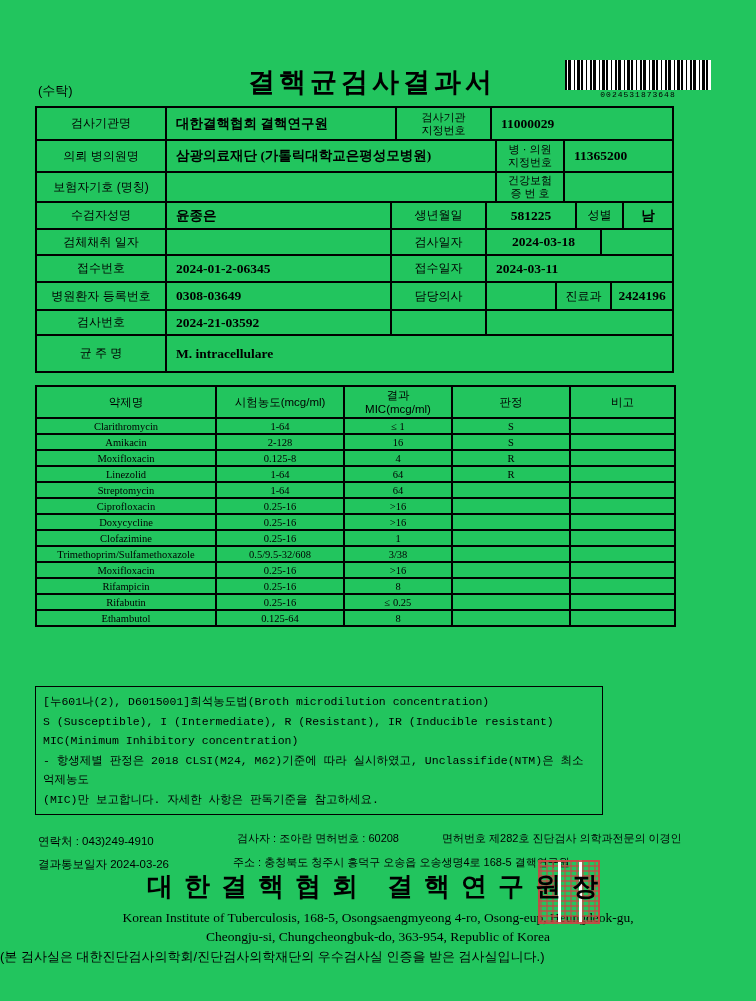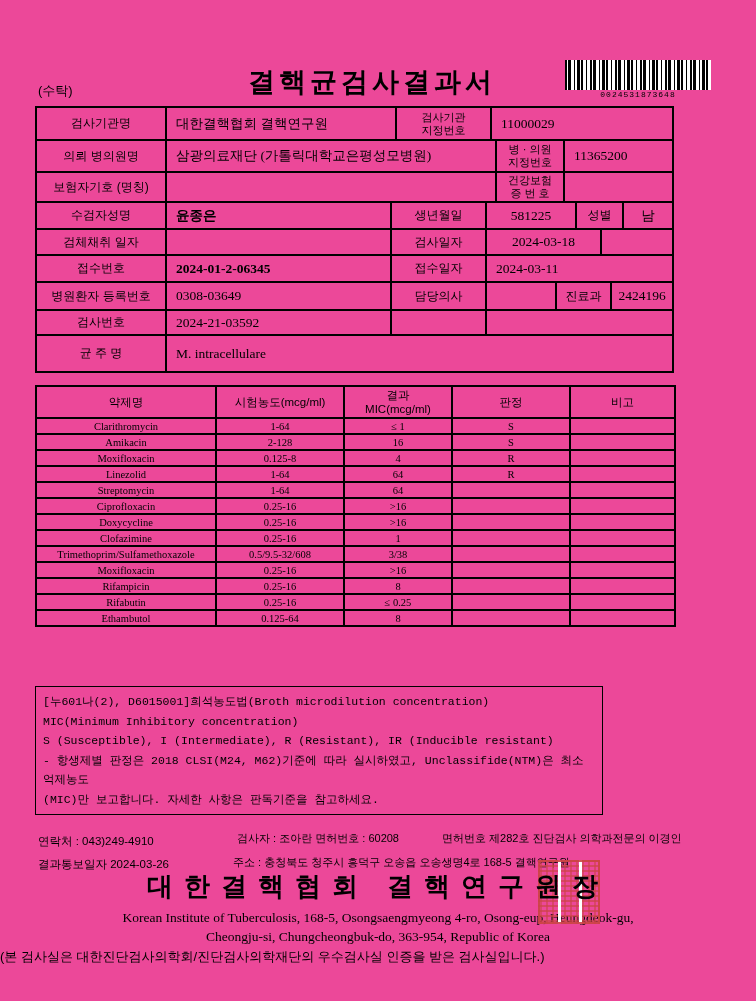--- a/index.html
+++ b/index.html
@@ -1,38 +1,38 @@
 <!DOCTYPE html>
 <html><head>
 <meta charset="utf-8">
 <style>
   * { margin:0; padding:0; box-sizing:border-box; }
   body { background:#888; font-family:"Liberation Sans", sans-serif; color:#000; }
-  .page { position:relative; width:756px; height:1001px; background:#ec4899; margin:0 auto; overflow:hidden; }
+  .page { position:relative; width:756px; height:1001px; background:#22c55e; margin:0 auto; overflow:hidden; }
 
   
   .consign { position:absolute; left:38px; top:82px; font-size:13px; }
   .doc-title { position:absolute; left:0; right:12px; top:64px; text-align:center;
                font-size:27px; font-weight:bold; letter-spacing:4px; }
   .barcode-wrap { position:absolute; left:565px; top:60px; width:146px; text-align:center; }
   .barcode { width:146px; height:30px;
      background:repeating-linear-gradient(90deg,
        #000 0 2px,#fff 2px 3px,#000 3px 6px,#fff 6px 9px,#000 9px 10px,#fff 10px 12px,
        #000 12px 15px,#fff 15px 16px,#000 16px 18px,#fff 18px 21px,#000 21px 22px,#fff 22px 25px); }
   .barcode-num { font-size:8px; letter-spacing:1px; font-family:"Liberation Mono", monospace; }
 
   
   .itable { position:absolute; left:35px; top:106px; width:639px; border:2px solid #000; }
   .irow { display:flex; border-bottom:2px solid #000; }
   .irow:last-child { border-bottom:none; }
   .icell { border-right:2px solid #000; display:flex; align-items:center; justify-content:center;
            text-align:center; font-size:12px; padding:2px 3px; }
   .icell:last-child { border-right:none; }
   .icell.val { justify-content:flex-start; text-align:left; padding-left:9px;
-               font-family:"Liberation Serif", serif; font-size:13.5px; }
+               font-family:"Liberation Serif", serif; font-size:13.5px;font-weight:bold; }
   .icell.small2 { flex-direction:column; font-size:11px; line-height:13px; padding:1px; }
   .bold { font-weight:bold; }
   .c130{flex:0 0 130px;} .c225{flex:0 0 225px;} .c230{flex:0 0 230px;} .c330{flex:0 0 330px;}
   .c95{flex:0 0 95px;} .c68{flex:0 0 68px;} .c107{flex:0 0 107px;} .c180{flex:0 0 180px;}
   .c90{flex:0 0 90px;} .c47{flex:0 0 47px;} .c48{flex:0 0 48px;} .c115{flex:0 0 115px;}
   .c70{flex:0 0 70px;} .c185{flex:0 0 185px;} .c55{flex:0 0 55px;} .c60{flex:0 0 60px;}
   .c505{flex:0 0 505px;}
   .h34{min-height:33px;} .h32{min-height:32px;} .h30{min-height:30px;} .h27{min-height:27px;}
   .h26{min-height:26px;} .h28{min-height:28px;} .h25{min-height:25px;} .h35{min-height:35px;}
   .ctr { justify-content:center !important; text-align:center !important; padding-left:3px !important; }
@@ -261,22 +261,22 @@
           <td>0.125-64</td>
           <td>8</td>
           <td></td>
           <td></td>
         </tr>
       </tbody>
   </table>
 
   <div class="notes">
       <div>[누601나(2), D6015001]희석농도법(Broth microdilution concentration)</div>
+      <div>S (Susceptible), I (Intermediate), R (Resistant), IR (Inducible resistant)</div>
       <div>MIC(Minimum Inhibitory concentration)</div>
-      <div>S (Susceptible), I (Intermediate), R (Resistant), IR (Inducible resistant)</div>
       <div>- 항생제별 판정은 2018 CLSI(M24, M62)기준에 따라 실시하였고, Unclassifide(NTM)은 최소억제농도</div>
       <div>(MIC)만 보고합니다. 자세한 사항은 판독기준을 참고하세요.</div>
     </div>
 
   <div class="foot-line contact">연락처 : 043)249-4910</div>
   <div class="foot-line examiner">검사자 : 조아란  면허번호 : 60208</div>
   <div class="foot-line specialist">면허번호 제282호 진단검사 의학과전문의 이경인</div>
   <div class="foot-line report-date">결과통보일자  2024-03-26</div>
   <div class="foot-line address">주소 : 충청북도 청주시 흥덕구 오송읍 오송생명4로 168-5 결핵연구원</div>
 

